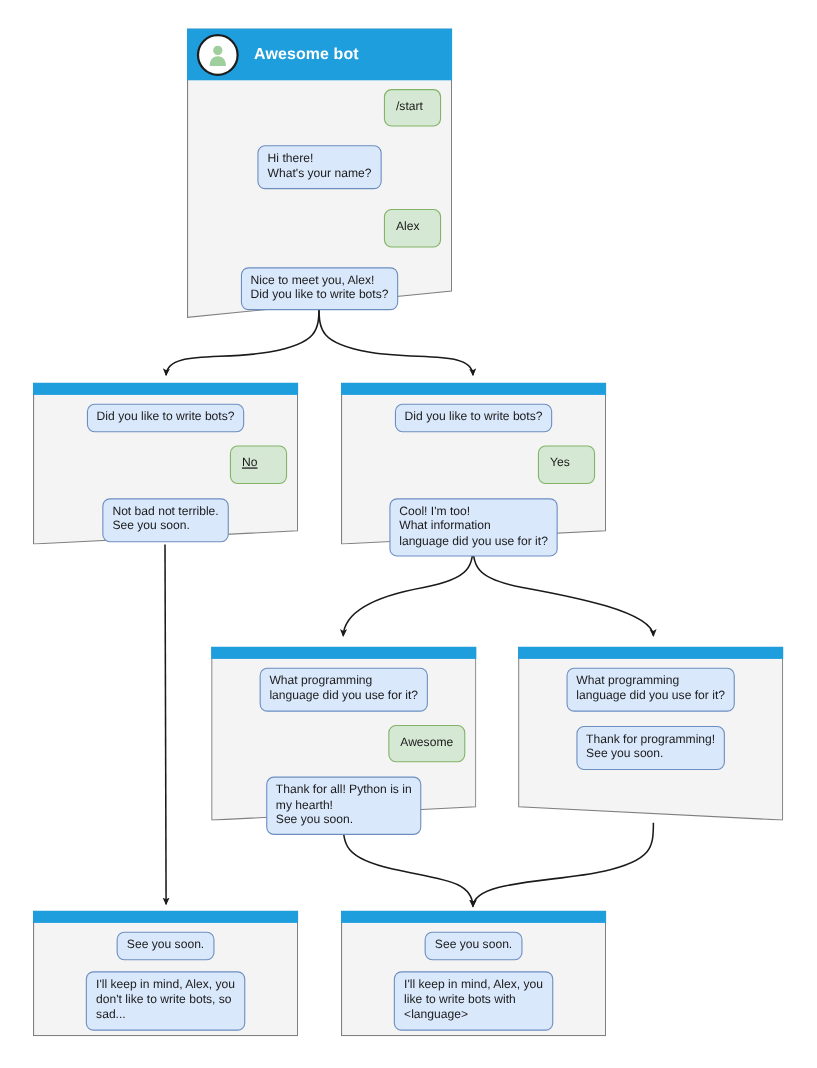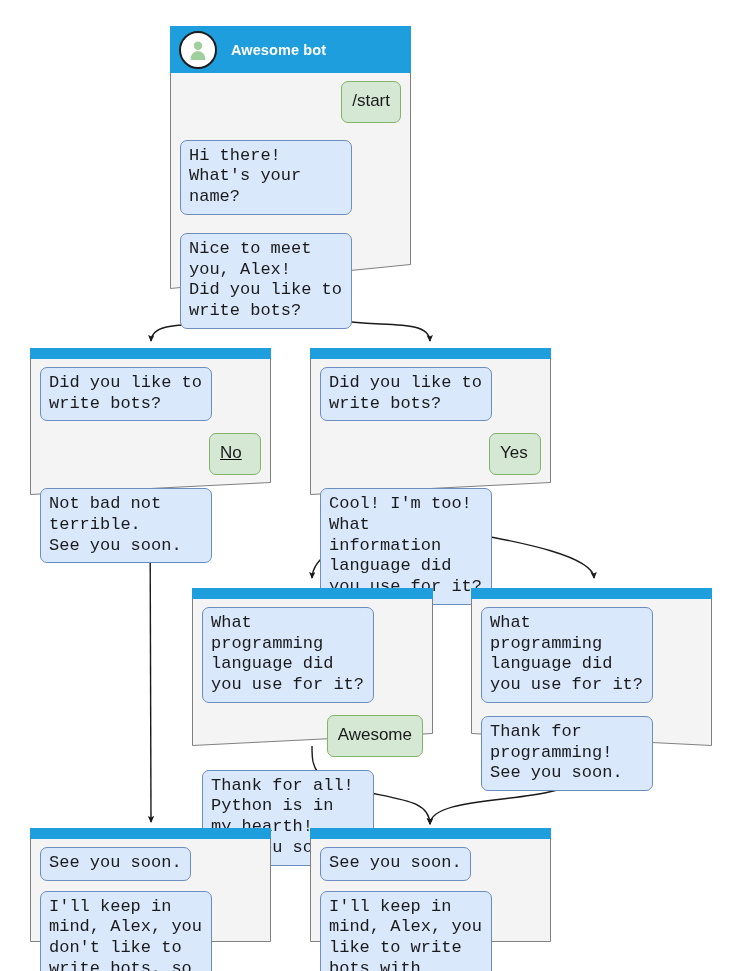--- a/index.html
+++ b/index.html
@@ -100,25 +100,25 @@
   }
   .node.has-title .chat-area {
     top: 47px;
   }
 
   
   .row {
     display: flex;
     width: 100%;
   }
-  .row.left  { justify-content: flex-start; font-family: Liberation Mono, monospace; }
+  .row.left  { justify-content: center; }
   .row.right { justify-content: flex-end; }
 
   .bubble {
-    font-size: 17px;
+    font-size: 11px;
     line-height: 1.22;
     color: #1a1a1a;
     border-radius: 7px;
     padding: 5px 8px 6px 8px;
     box-sizing: border-box;
     white-space: pre-line;
     max-width: 78%;
   }
   .bubble.bot {
     background: #dae8fc;
@@ -174,20 +174,23 @@
         <div class="bot-title">Awesome bot</div>
       </div>
       <div class="chat-area">
         <div class="row right">
           <div class="bubble user">/start</div>
         </div>
         <div class="row left" style="margin-top:17px;">
           <div class="bubble bot">Hi there!
 What's your name?</div>
         </div>
+        <div class="row right" style="margin-top:18px;">
+          <div class="bubble user">Alex</div>
+        </div>
         <div class="row left" style="margin-top:18px;">
           <div class="bubble bot">Nice to meet you, Alex!
 Did you like to write bots?</div>
         </div>
       </div>
     </div>
   </div>
 
   <div class="node" style="left:30px; top:348px; width:241px; height:147px;">
     <svg class="node-shape" viewBox="0 0 241 147" preserveAspectRatio="none">

